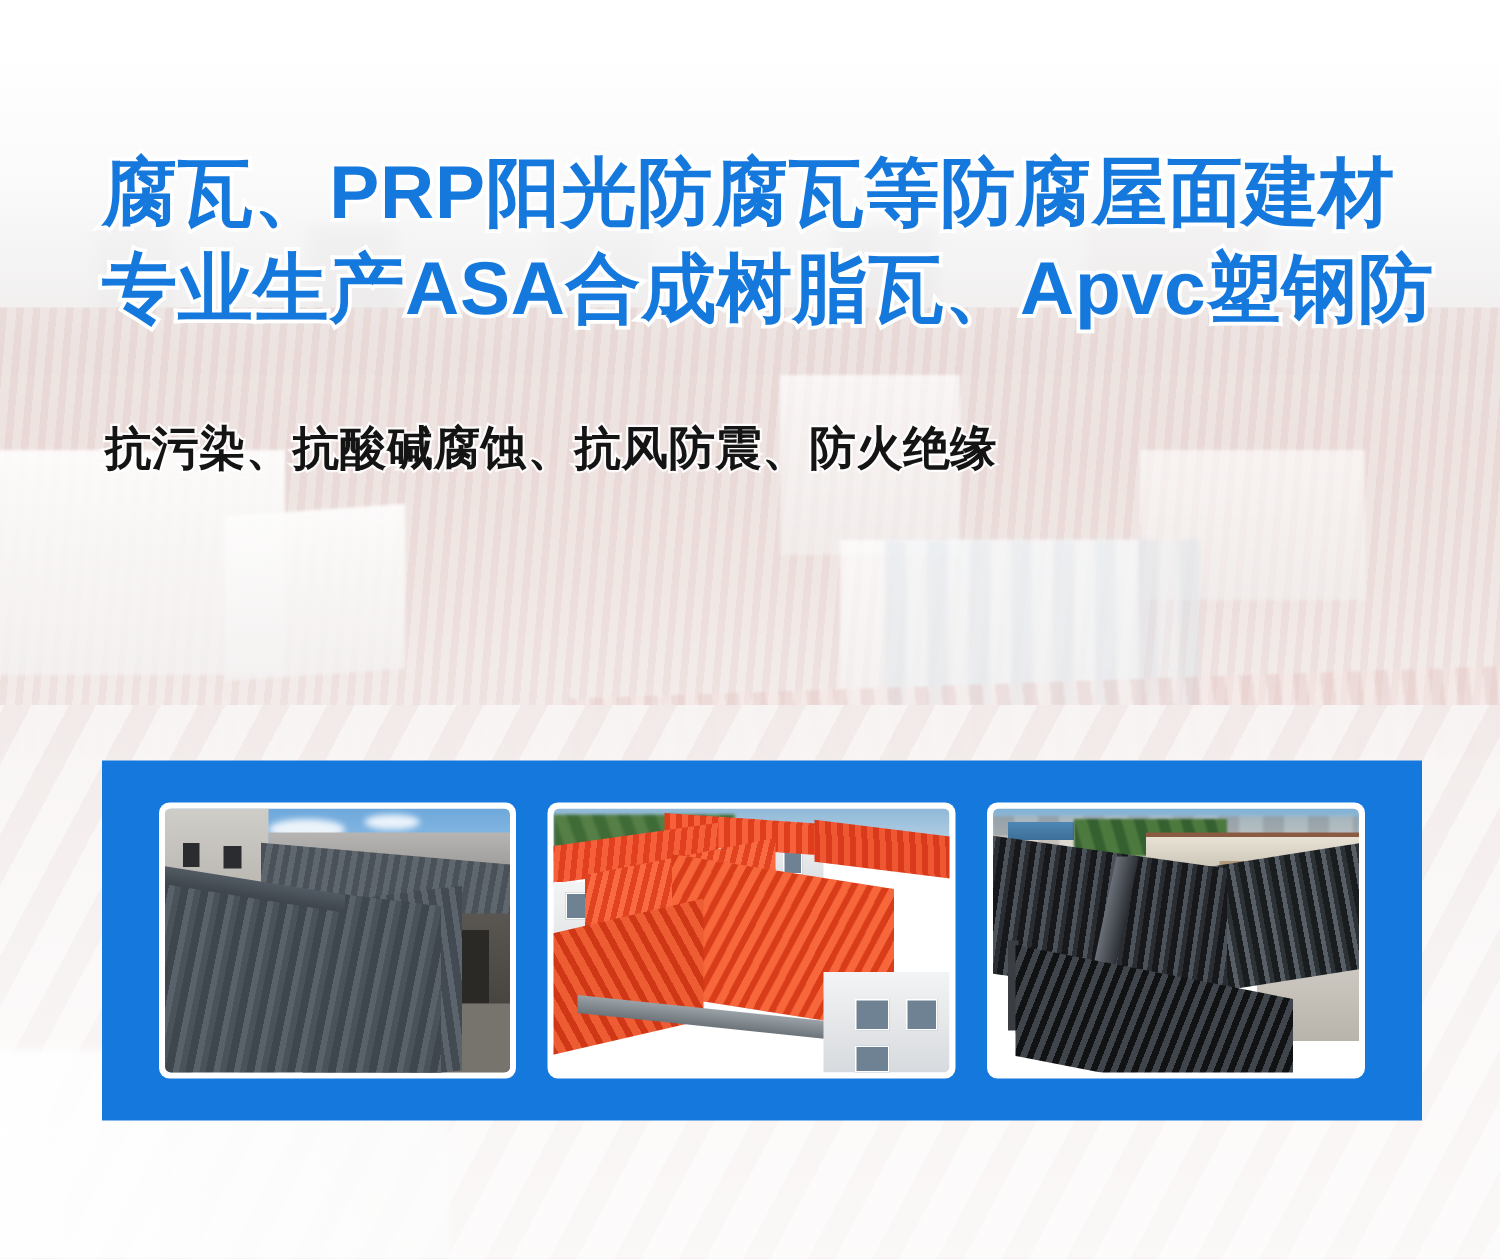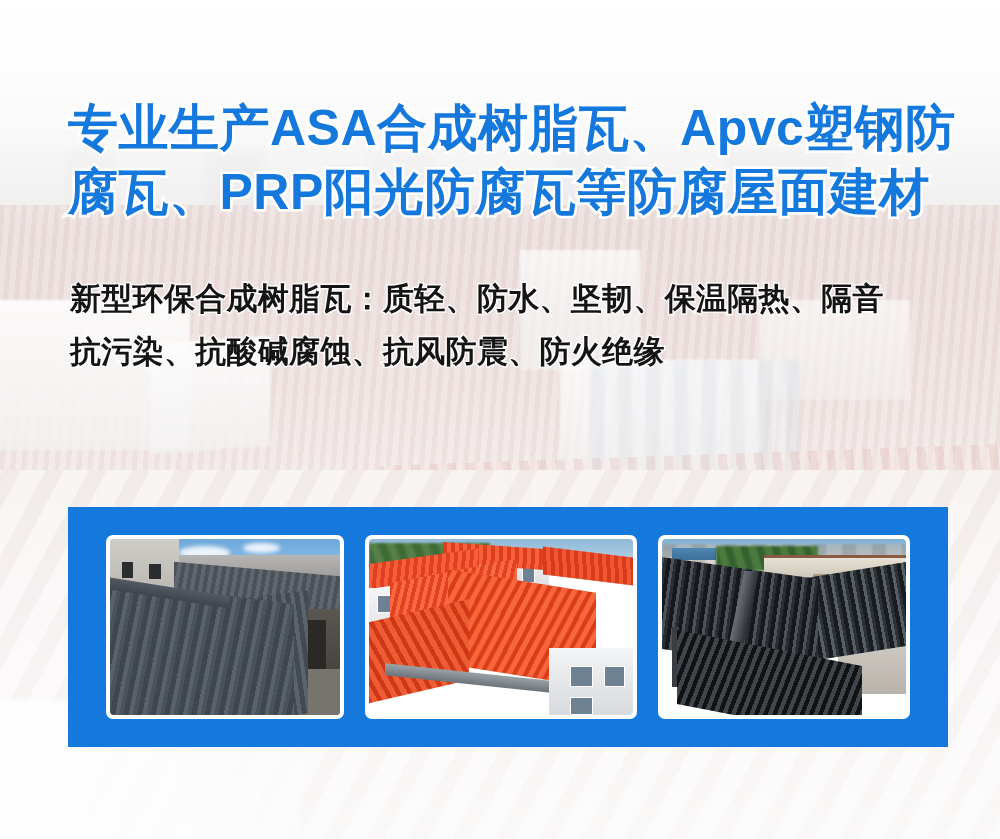--- a/index.html
+++ b/index.html
@@ -417,26 +417,25 @@
     <div class="bg-villa bg-v4"></div>
     <div class="bg-villa bg-v5"></div>
     <div class="bg-glass"></div>
     <div class="bg-ridge"></div>
     <div class="bg-tile-closeup"></div>
     <div class="bg-tile-white"></div>
     <div class="bg-wash"></div>
   </div>
 
   <div class="headline">
+    <div class="headline-line">腐瓦、PRP阳光防腐瓦等防腐屋面建材</div>
     <div class="headline-line">专业生产ASA合成树脂瓦、Apvc塑钢防</div>
-    <div class="headline-line">腐瓦、PRP阳光防腐瓦等防腐屋面建材</div>
   </div>
 
   <div class="subtitle">
-    <div class="subtitle-line">新型环保合成树脂瓦：质轻、防水、坚韧、保温隔热、隔音</div>
     <div class="subtitle-line">抗污染、抗酸碱腐蚀、抗风防震、防火绝缘</div>
   </div>
 
   <div class="gallery">
 
     <div class="photo photo-1">
       <div class="photo-inner">
         <div class="p1-sky"></div>
         <div class="p1-cloud p1-c1"></div>
         <div class="p1-cloud p1-c2"></div>

